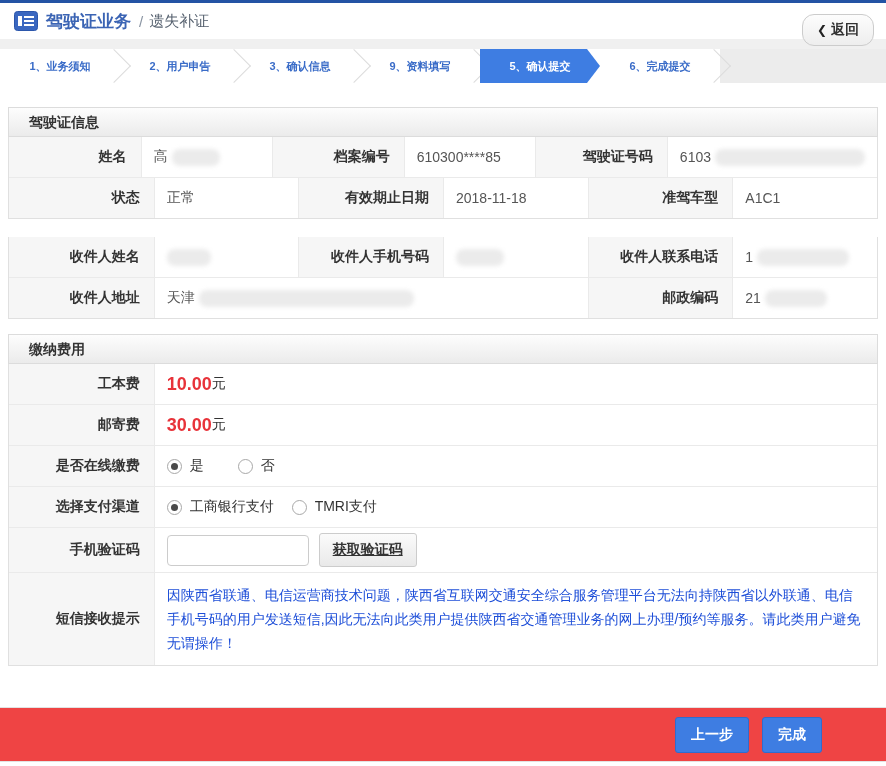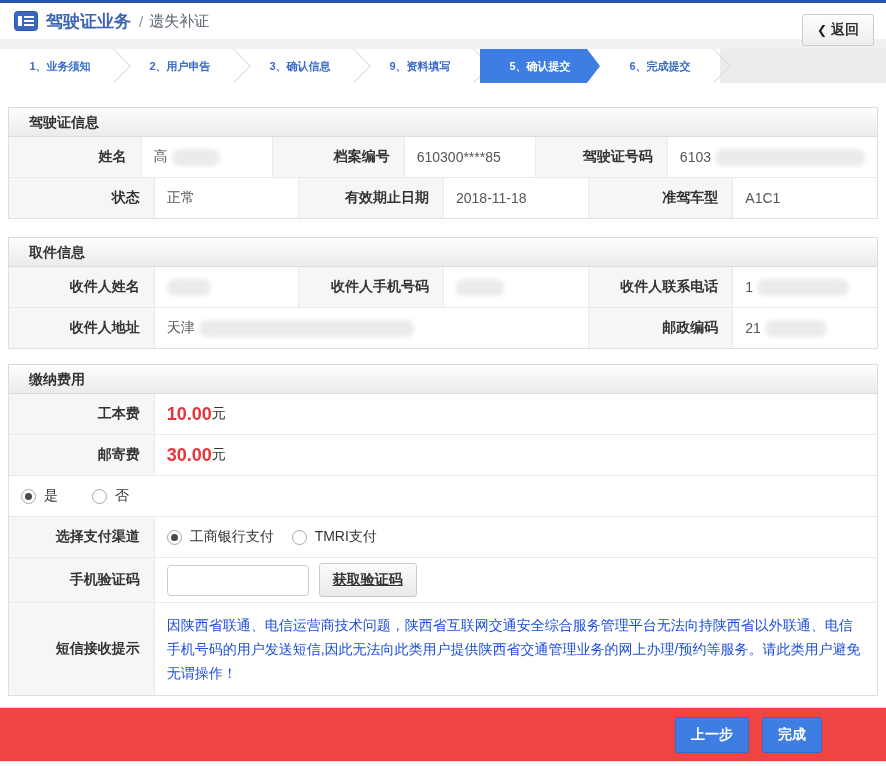--- a/index.html
+++ b/index.html
@@ -18,21 +18,21 @@
     height: 36px; background: #fff; display: flex; align-items: center;
     padding: 0 14px; position: relative;
   }
   .doc-icon { width: 24px; height: 20px; margin-right: 8px; flex: 0 0 auto; }
   .page-title { font-size: 17px; font-weight: bold; color: #3b64b4; }
   .title-sep { font-size: 15px; color: #8a94a2; margin: 0 6px 0 8px; }
   .page-subtitle { font-size: 15px; color: #55606e; }
   .back-btn {
     position: absolute; right: 12px; top: 11px;
     background: linear-gradient(#fdfdfd, #eeeeee);
-    border: 1px solid #ccc; border-radius: 3px;
+    border: 1px solid #ccc; border-radius: 12px;
     padding: 6px 14px; font-size: 14px; font-weight: bold; color: #333;
     cursor: pointer; font-family: inherit;
   }
   .back-btn .chev { font-size: 12px; margin-right: 4px; color: #222; }
   .gray-band { height: 10px; background: #f0f0f0; }
   
   .tabs { display: flex; height: 34px; background: #fff; position: relative; }
   .tab {
     width: 120px; display: flex; align-items: center; justify-content: center;
     color: #3a6cc8; font-weight: bold; font-size: 11px; position: relative;
@@ -187,21 +187,20 @@
       <div class="cell c-val">正常</div>
       <div class="cell c-lbl">有效期止日期</div>
       <div class="cell c-val">2018-11-18</div>
       <div class="cell c-lbl">准驾车型</div>
       <div class="cell c-val">A1C1</div>
     </div>
   </div>
 </div>
 
 <div class="section m2">
-  <div class="sec-header">取件信息</div>
   <div class="tbl">
     <div class="row">
       <div class="cell c-lbl">收件人姓名</div>
       <div class="cell c-val">
           <span class="redact rd-rname"></span>
         </div>
       <div class="cell c-lbl">收件人手机号码</div>
       <div class="cell c-val">
           <span class="redact rd-mob"></span>
         </div>
@@ -237,20 +236,21 @@
         </div>
     </div>
     <div class="row2">
       <div class="cell c-lbl">邮寄费</div>
       <div class="cell c-val">
           <span class="fee">30.00</span>
           <span class="unit">元</span>
         </div>
     </div>
     <div class="row2">
+      <div class="cell c-lbl">是否在线缴费</div>
       <div class="cell c-val">
         <div class="radio-group">
           <span class="radio-opt selected">
               <span class="radio-circ"></span>
               <span>是</span>
             </span>
           <span class="radio-opt">
               <span class="radio-circ"></span>
               <span>否</span>
             </span>

